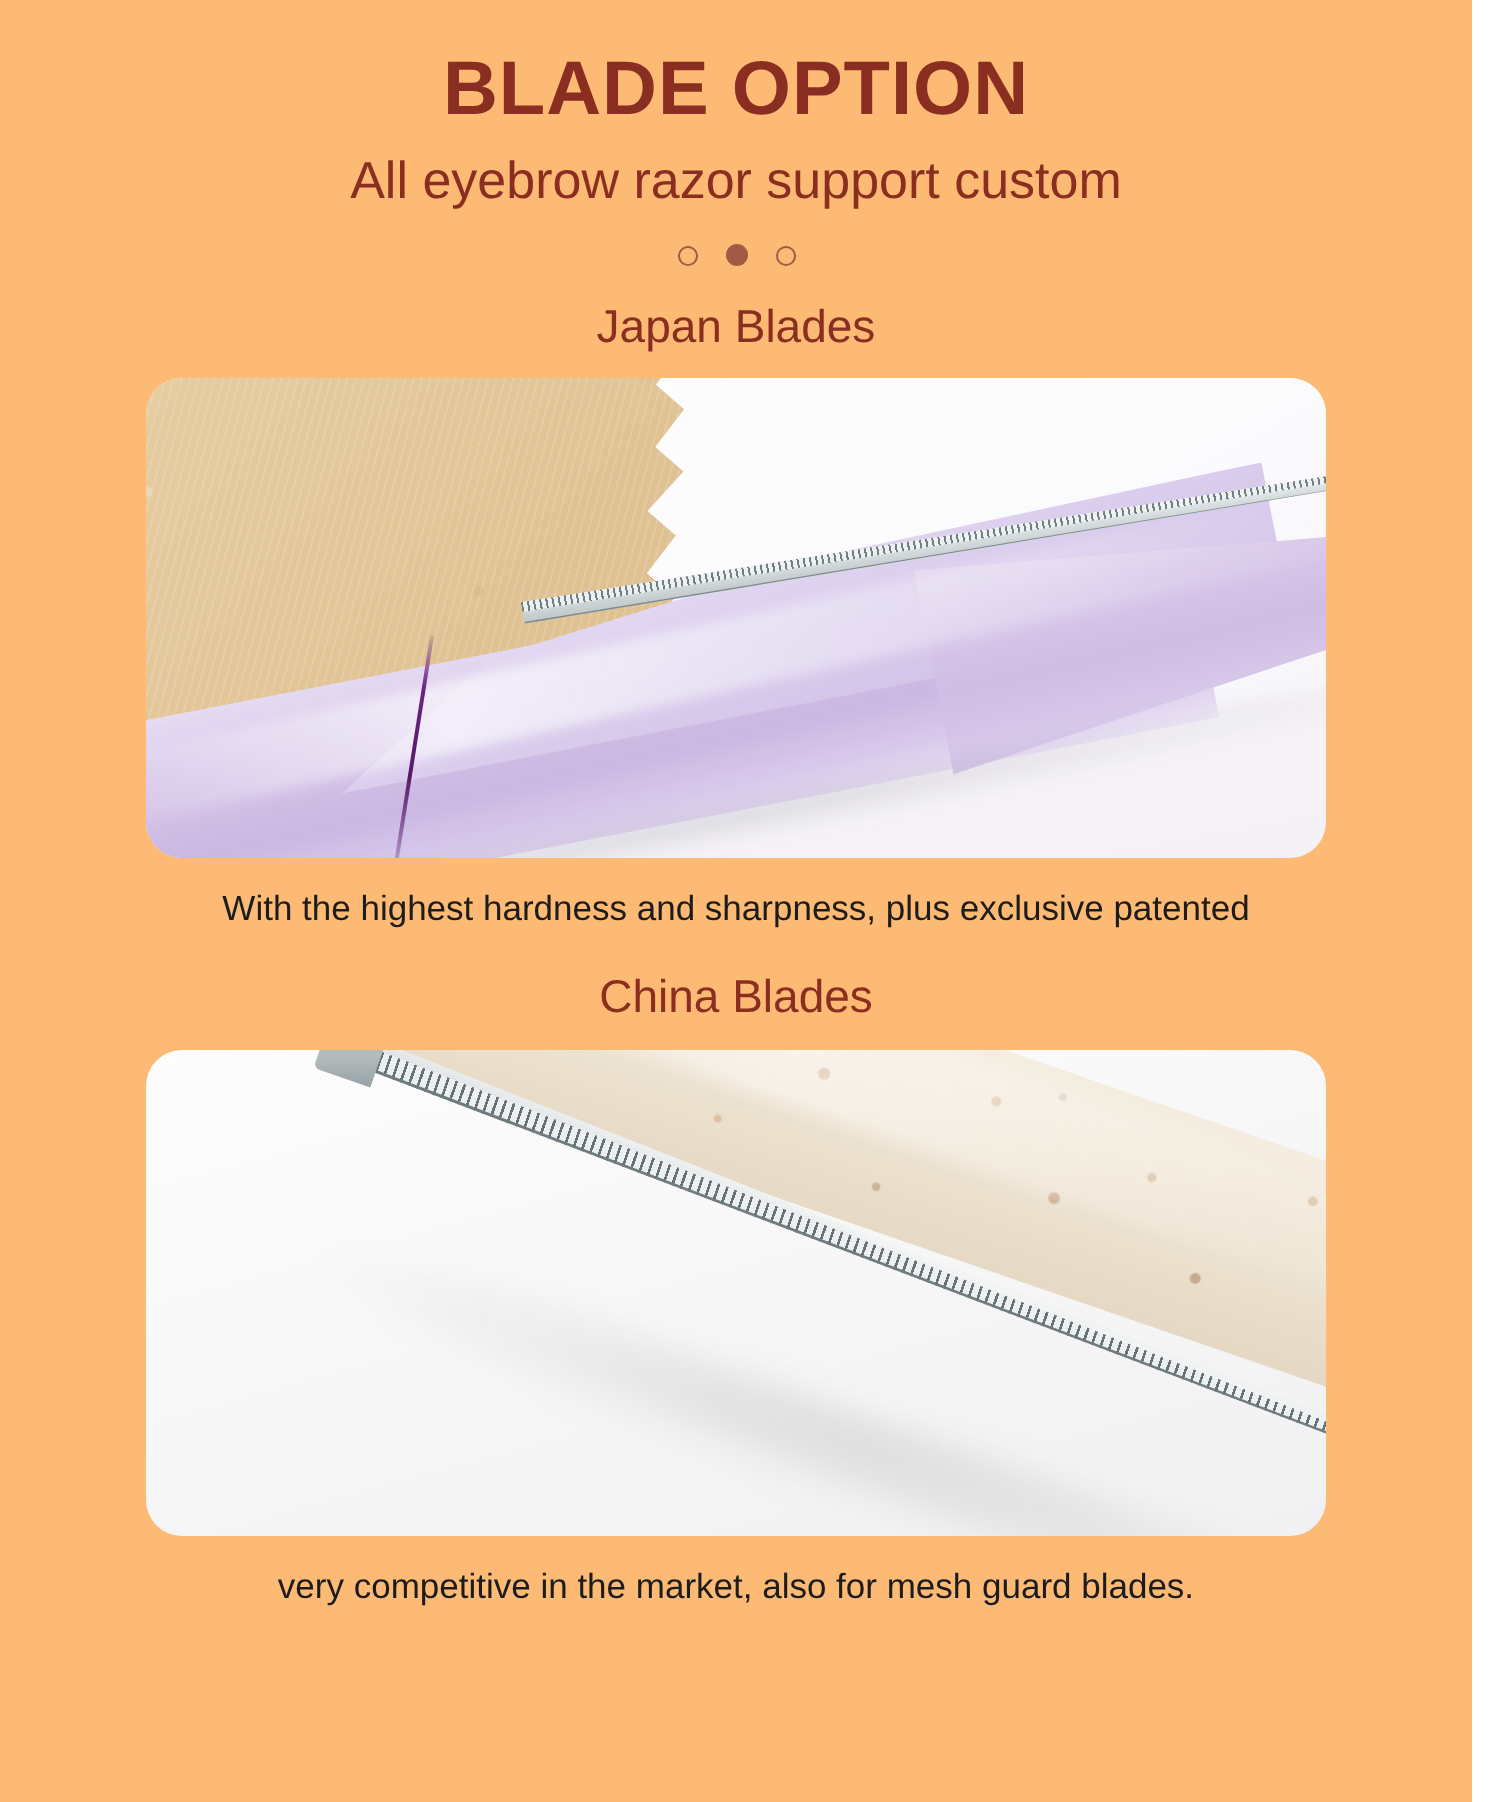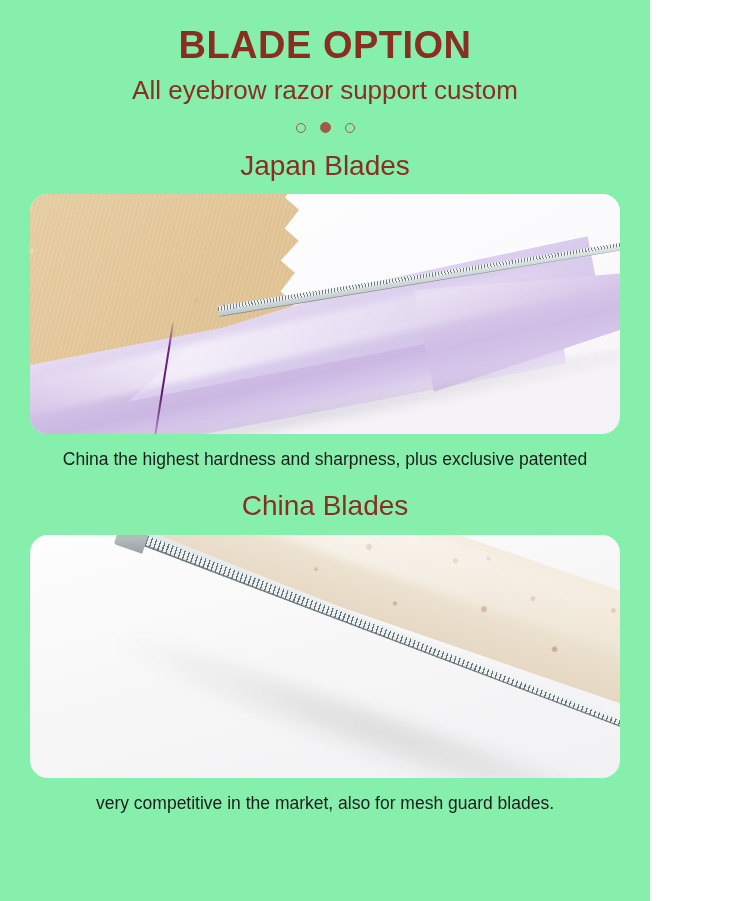--- a/index.html
+++ b/index.html
@@ -8,23 +8,23 @@
   html, body {
     width: 750px;
     height: 901px;
     background: #ffffff;
     font-family: "Liberation Sans", sans-serif;
     overflow: hidden;
   }
 
   .page {
     position: relative;
-    width: 650px;
+    width: 736px;
     height: 901px;
-    background: #86efac;
+    background: #fdba74;
   }
 
   
   .hero-title {
     text-align: center;
     color: #8b2e22;
     font-size: 38px;
     font-weight: bold;
     letter-spacing: 0.5px;
     line-height: 1;
@@ -59,21 +59,21 @@
     background: #a35a44;
     border-color: #a35a44;
     width: 11px;
     height: 11px;
   }
 
   
   .section-heading {
     text-align: center;
     color: #8b2e22;
-    font-size: 28px;
+    font-size: 23px;
     font-weight: normal;
     line-height: 1;
   }
   .sec1-heading { padding-top: 19px; }
   .sec2-heading { padding-top: 21px; }
 
   .photo-wrap {
     margin: 0 auto;
     overflow: hidden;
     border-radius: 18px;
@@ -357,21 +357,21 @@
         <div class="razor1-seam"></div>
         <div class="blade1"></div>
         <div class="blade1-teeth"></div>
         <div class="blade1-edge"></div>
         <div class="razor1-shadow"></div>
       </div>
     </div>
   </div>
 
   <p class="photo-caption">
-    <span class="cap-line">China the highest hardness and sharpness, plus exclusive patented</span>
+    <span class="cap-line">With the highest hardness and sharpness, plus exclusive patented</span>
   </p>
 
   <h3 class="section-heading sec2-heading">China Blades</h3>
 
   <div class="photo-wrap photo-2">
     <div class="scene2">
       <div class="razor2">
         <div class="razor2-body"></div>
         <div class="razor2-gloss"></div>
         <div class="blade2"></div>

